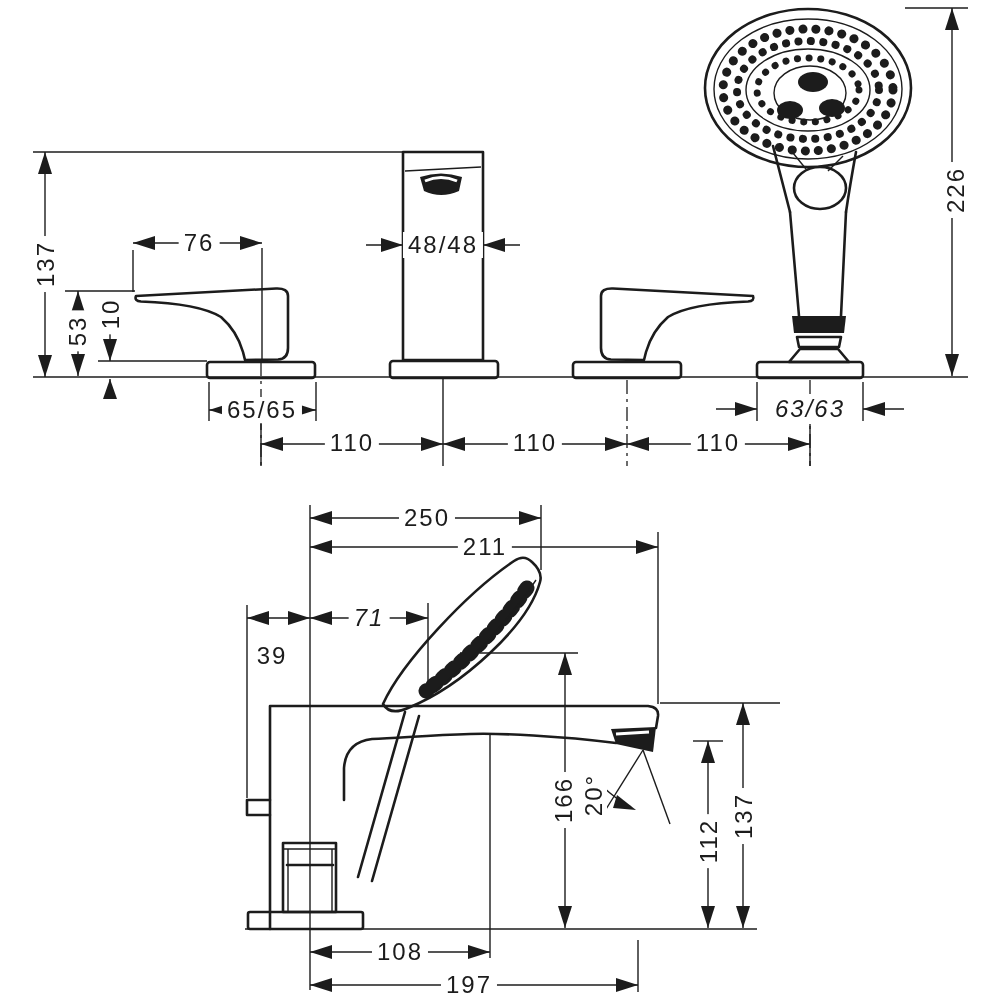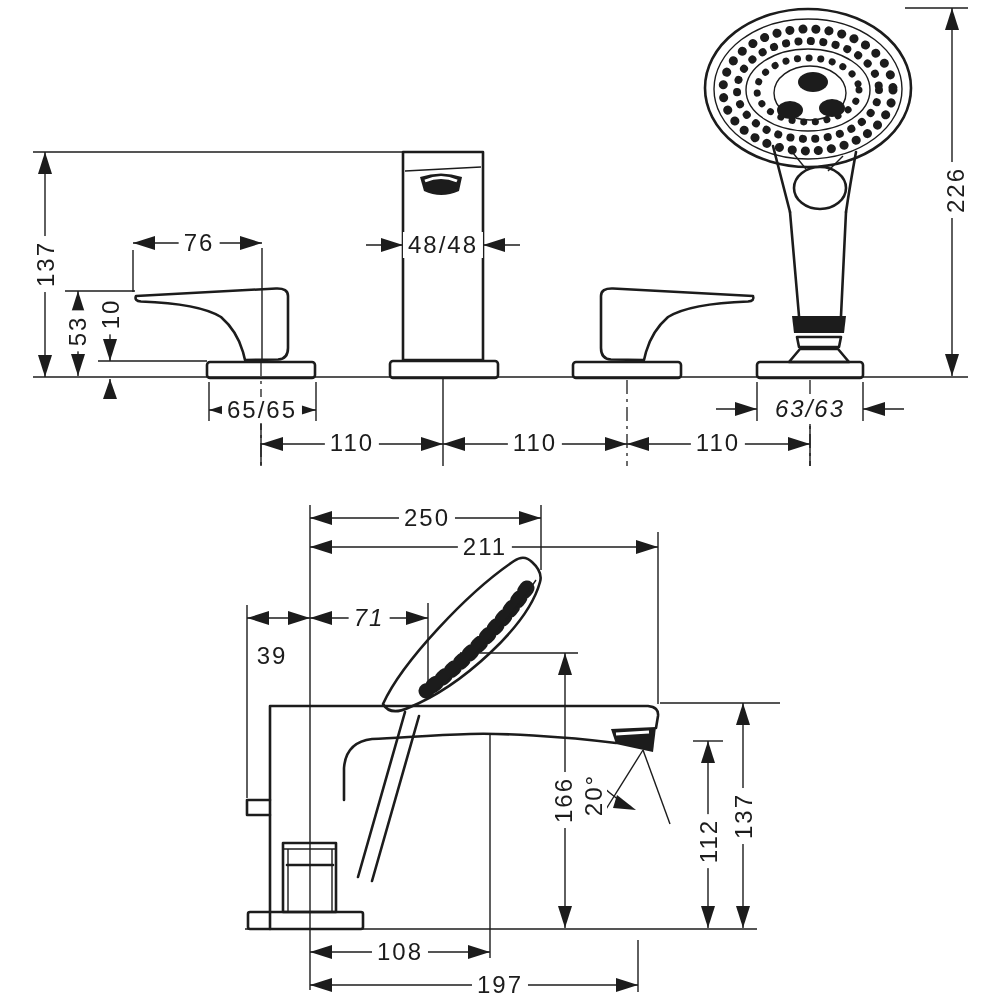--- a/index.html
+++ b/index.html
@@ -244,15 +244,15 @@
 
 <span class="dim-label" style="left:427px;top:518px;">250</span>
 <span class="dim-label" style="left:485px;top:547px;">211</span>
 <span class="dim-label" style="left:272px;top:618px;margin-top:38px;">39</span>
 <span class="dim-label" style="left:369px;top:618px;font-style:italic;">71</span>
 <span class="dim-label rot" style="left:564px;top:800px;">166</span>
 <span class="dim-label rot" style="left:594px;top:795px;">20°</span>
 <span class="dim-label rot" style="left:709px;top:841px;">112</span>
 <span class="dim-label rot" style="left:744px;top:816px;">137</span>
 <span class="dim-label" style="left:400px;top:952px;text-align:center;">108</span>
-<span class="dim-label" style="left:500px;top:985px;">197</span>
+<span class="dim-label" style="left:469px;top:985px;">197</span>
 
 </div>
 
 </body></html>

